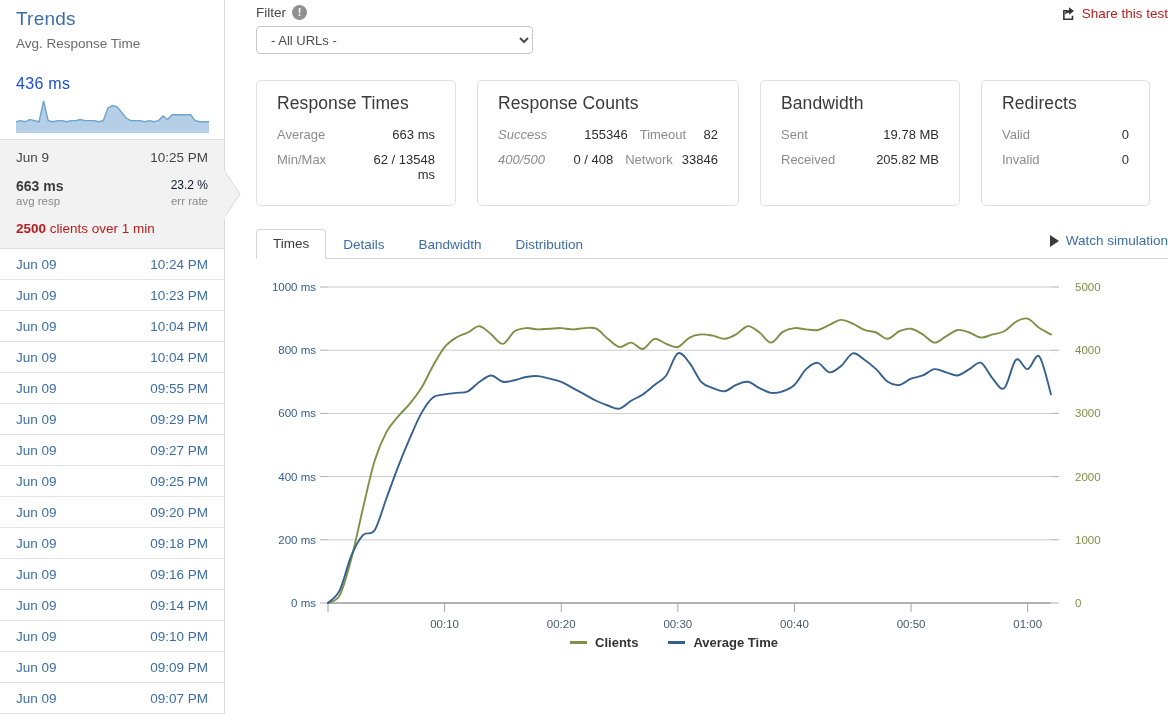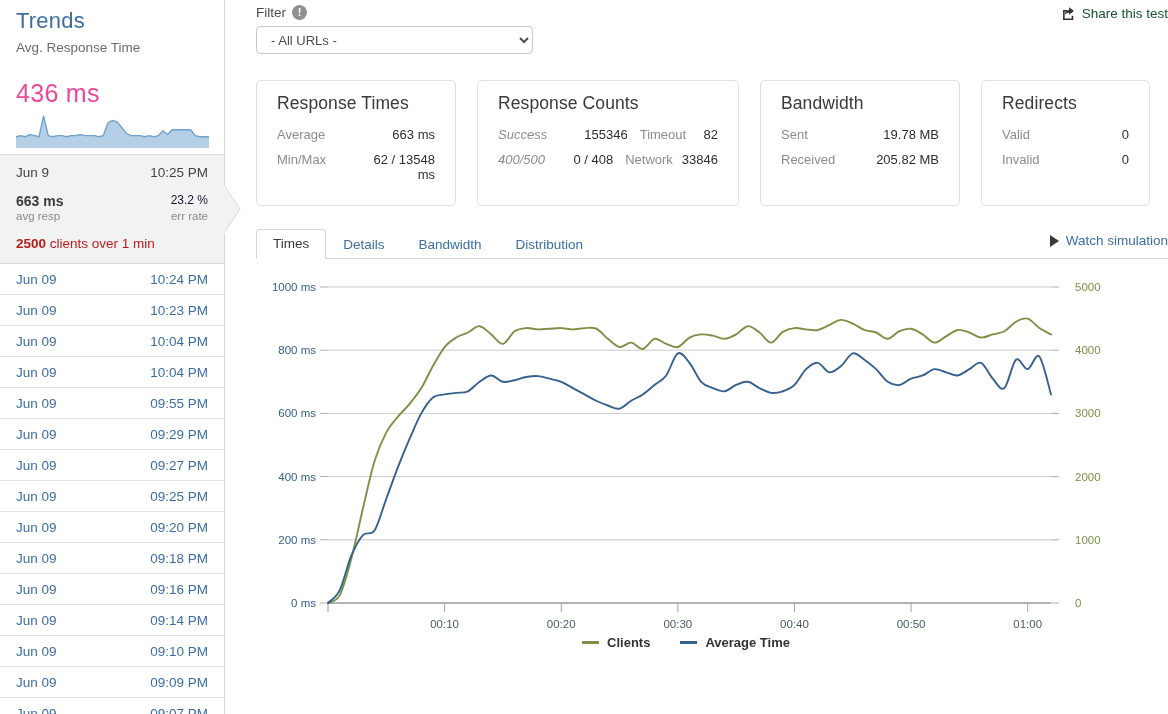--- a/index.html
+++ b/index.html
@@ -15,25 +15,25 @@
   
   .sidebar {
     width: 225px; height: 714px;
     border-right: 1px solid #d8d8d8;
     background: #fff;
     position: relative;
     flex: 0 0 225px;
   }
   .trends-head { padding: 8px 16px 6px 16px; }
   .trends-title {
-    color: #3c6ea5; font-size: 22px; font-weight: normal;
+    color: #3c6ea5; font-size: 19px; font-weight: normal;
     letter-spacing: .2px; margin-bottom: 6px;
   }
   .trends-sub { color: #6b6b6b; font-size: 13.5px; margin-bottom: 2px; }
-  .trends-big { color: #ec4899; font-size: 25px; font-weight: 300; letter-spacing: .3px; margin-top: 24px; }
+  .trends-big { color: #1d4ed8; font-size: 16px; font-weight: 300; letter-spacing: .3px; margin-top: 24px; }
   .sparkline { margin-top: 4px; width: 193px; height: 36px; display:block; }
 
   .selected-panel {
     position: relative;
     background: #f2f2f2;
     border-top: 1px solid #dcdcdc;
     border-bottom: 1px solid #dcdcdc;
     padding: 10px 16px 12px 16px;
   }
   .pointer {
@@ -75,21 +75,21 @@
     margin-top: 6px;
     width: 277px; height: 28px;
     border: 1px solid #c9c9c9; border-radius: 4px;
     background: #fff; color: #4d4d4d;
     font-family: "Liberation Sans", sans-serif;
     font-size: 13px; padding: 0 8px 0 10px;
   }
   .share-link {
     position: absolute; right: 0; top: 6px;
     display: flex; align-items: center; gap: 6px;
-    color: #14532d; font-size: 13.5px; cursor: pointer; text-decoration: none;
+    color: #b91c1c; font-size: 13.5px; cursor: pointer; text-decoration: none;
   }
 
   
   .cards { display: flex; gap: 21px; margin-top: 26px; padding-right: 0; }
   .card {
     border: 1px solid #e0e0e0; border-radius: 5px; background: #fff;
     padding: 12px 20px 16px 20px; height: 126px;
   }
   .card h3 { font-size: 17.5px; font-weight: normal; color: #3a3a3a; margin-bottom: 13px; letter-spacing: .1px; }
   .card-row { display: flex; font-size: 13px; margin-bottom: 10px; }
@@ -132,21 +132,21 @@
   .play-tri {
     width: 0; height: 0;
     border-left: 9px solid #3a3a3a;
     border-top: 6px solid transparent;
     border-bottom: 6px solid transparent;
   }
 
   
   .chart-area { position: relative; margin-top: 14px; width: 880px; height: 400px; }
   .legend {
-    position: absolute; left: 12px; top: 362px; width: 836px;
+    position: absolute; left: 0; top: 362px; width: 836px;
     display: flex; justify-content: center; gap: 30px;
     font-size: 13px; font-weight: bold; color: #333;
   }
   .legend-item { display: flex; align-items: center; gap: 8px; }
   .legend-swatch { width: 17px; height: 3px; display: inline-block; }
   svg text { font-family: "Liberation Sans", sans-serif; }
 </style>
 </head>
 <body>
 

